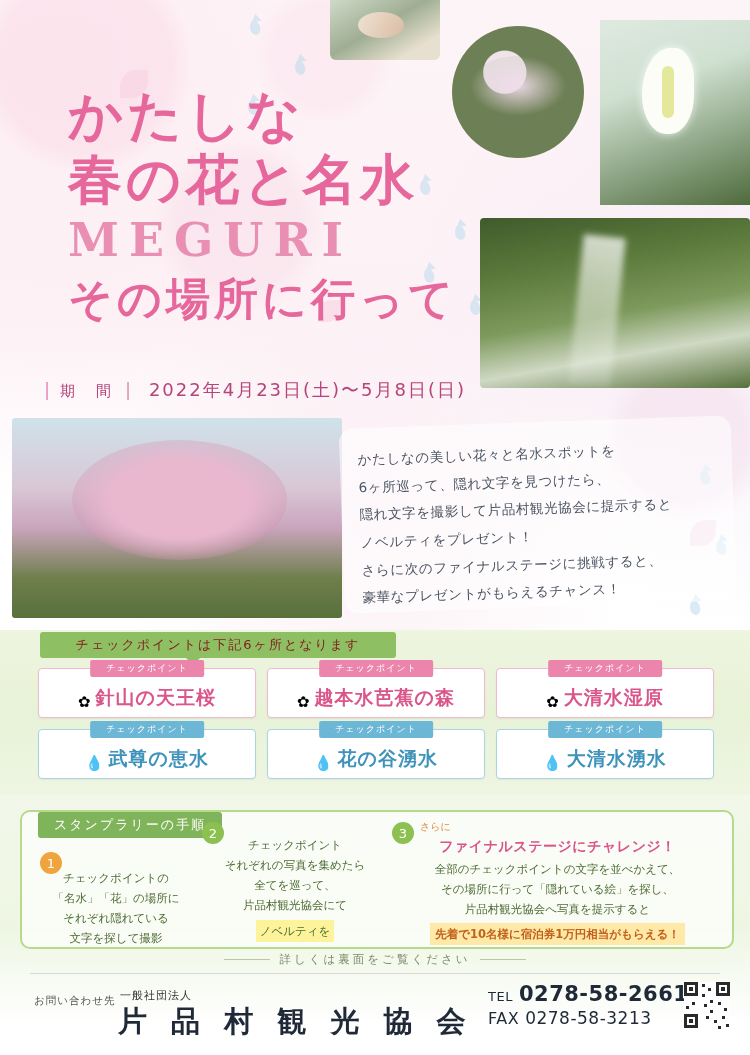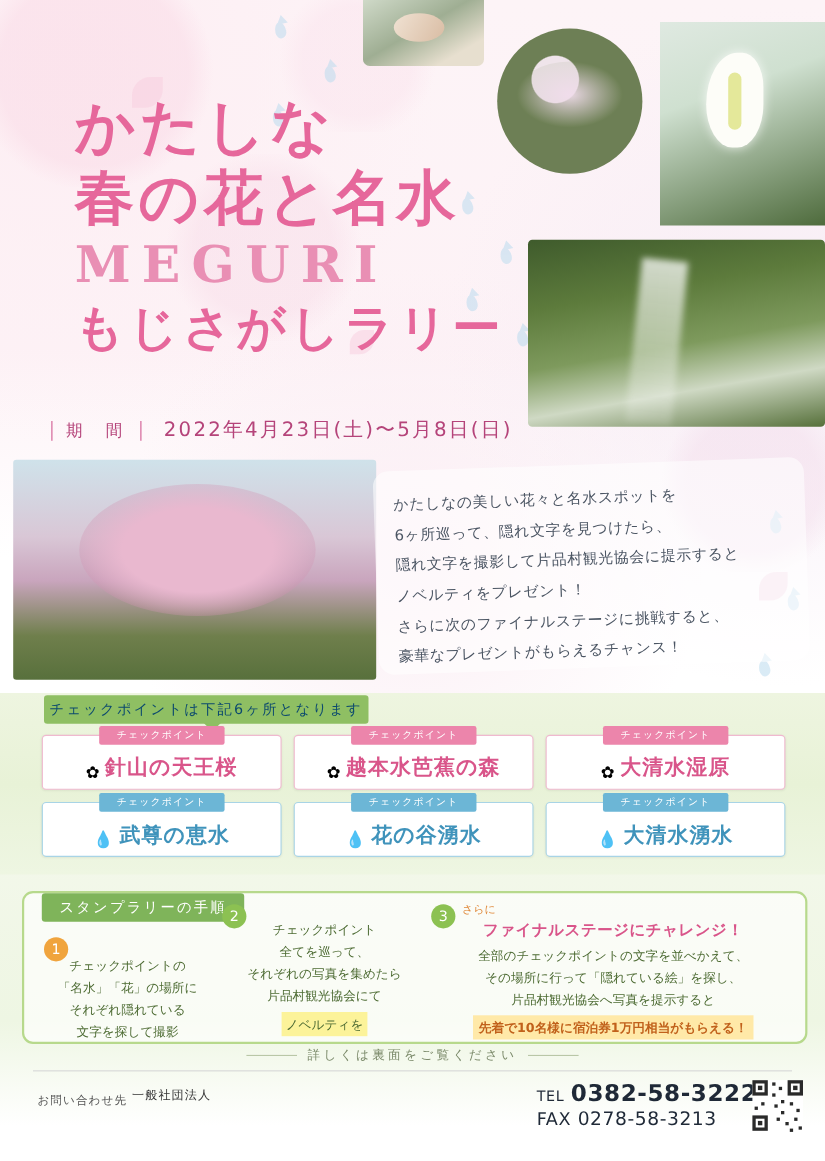--- a/index.html
+++ b/index.html
@@ -77,22 +77,22 @@
   
   .desc{position:absolute;left:360px;top:440px;width:360px;
         color:#4b5563;font-size:13.5px;line-height:2.05;letter-spacing:.6px;
         transform:rotate(-2deg);}
   .desc .bubble{position:absolute;left:-18px;top:-18px;width:392px;height:185px;
         background:rgba(255,255,255,.55);border-radius:14px;z-index:-1;}
 
   
   .cp-band{position:absolute;left:0;top:630px;width:750px;height:165px;
         background:linear-gradient(180deg,#eef5e0 0%, #e8f2d7 50%, #eef6e2 100%);}
-  .cp-head{position:absolute;left:40px;top:632px;width:295px;height:26px;
-        background:#8fbf63;color:#0c4a6e;font-size:13px;letter-spacing:2px;
+  .cp-head{position:absolute;left:40px;top:632px;width:356px;height:26px;
+        background:#8fbf63;color:#7f1d1d;font-size:13px;letter-spacing:2px;
         display:flex;align-items:center;justify-content:center;border-radius:3px;}
   .cp-head:after{content:"";position:absolute;left:145px;bottom:-7px;border-left:8px solid transparent;
         border-right:8px solid transparent;border-top:8px solid #8fbf63;}
   .cp-grid{position:absolute;left:38px;top:668px;width:676px;
         display:grid;grid-template-columns:repeat(3,218px);grid-gap:11px 11px;}
   .cp{position:relative;height:42px;background:#fff;border-radius:4px;
       display:flex;align-items:flex-end;justify-content:center;padding-bottom:6px;
       box-shadow:0 1px 2px rgba(0,0,0,.06);}
   .cp.pink{border:1px solid #f0b9cf;}
   .cp.blue{border:1px solid #a8d4e6;}
@@ -162,21 +162,21 @@
   <div class="photo ph-circle"></div>
   <div class="photo ph-mizu"></div>
   <div class="photo ph-falls"></div>
   <div class="photo ph-sakura"></div>
 
 
   <div class="title-wrap">
     <div class="t1">かたしな</div>
     <div class="t2">春の花と名水</div>
     <div class="t3">MEGURI</div>
-    <div class="t4">もじさがしラリー</div>
+    <div class="t4">その場所に行って</div>
   </div>
 
   <div class="period">
     <span class="bar">|</span><span class="lbl">期 間</span><span class="bar">|</span>
     <span>2022年4月23日(土)〜5月8日(日)</span>
   </div>
 
   <div class="desc">
     <div class="bubble"></div>
     <div>かたしなの美しい花々と名水スポットを</div>
@@ -230,44 +230,45 @@
   <div class="step" style="left:36px;top:868px;width:160px;">
     <div>チェックポイントの</div>
     <div>「名水」「花」の場所に</div>
     <div>それぞれ隠れている</div>
     <div>文字を探して撮影</div>
   </div>
 
   <div class="num g" style="left:202px;top:822px;">2</div>
   <div class="step" style="left:200px;top:835px;width:190px;">
     <div>チェックポイント</div>
+    <div>それぞれの写真を集めたら</div>
     <div>全てを巡って、</div>
-    <div>それぞれの写真を集めたら</div>
     <div>片品村観光協会にて</div>
     <div style="margin-top:4px;"><span class="hl-y">ノベルティを</span></div>
   </div>
 
   <div class="num g" style="left:392px;top:822px;">3</div>
   <div class="sarani" style="position:absolute;left:420px;top:820px;">さらに</div>
   <div class="step" style="left:400px;top:834px;width:315px;">
     <div class="final">ファイナルステージにチャレンジ！</div>
     <div>全部のチェックポイントの文字を並べかえて、</div>
     <div>その場所に行って「隠れている絵」を探し、</div>
     <div>片品村観光協会へ写真を提示すると</div>
     <div style="margin-top:4px;"><span class="hl-o">先着で10名様に宿泊券1万円相当がもらえる！</span></div>
   </div>
 
   <div class="note">
     <span class="ln"></span><span>詳しくは裏面をご覧ください</span><span class="ln"></span>
   </div>
   <div class="foot-rule"></div>
   <div class="ask">お問い合わせ先</div>
   <div class="org-sm">一般社団法人</div>
+  <div class="org">片 品 村 観 光 協 会</div>
   <div class="tel">
-    <span class="lb">TEL</span><span>0382-58-3222</span>
+    <span class="lb">TEL</span><span>0278-58-2661</span>
   </div>
   <div class="fax">
     <span class="lb">FAX</span><span>0278-58-3213</span>
   </div>
 
   <div class="qr">
     <i style="left:0;top:0;width:14px;height:14px;"></i>
     <i style="left:3px;top:3px;width:8px;height:8px;background:#fff;"></i>
     <i style="left:5px;top:5px;width:4px;height:4px;"></i>
     <i style="left:32px;top:0;width:14px;height:14px;"></i>

